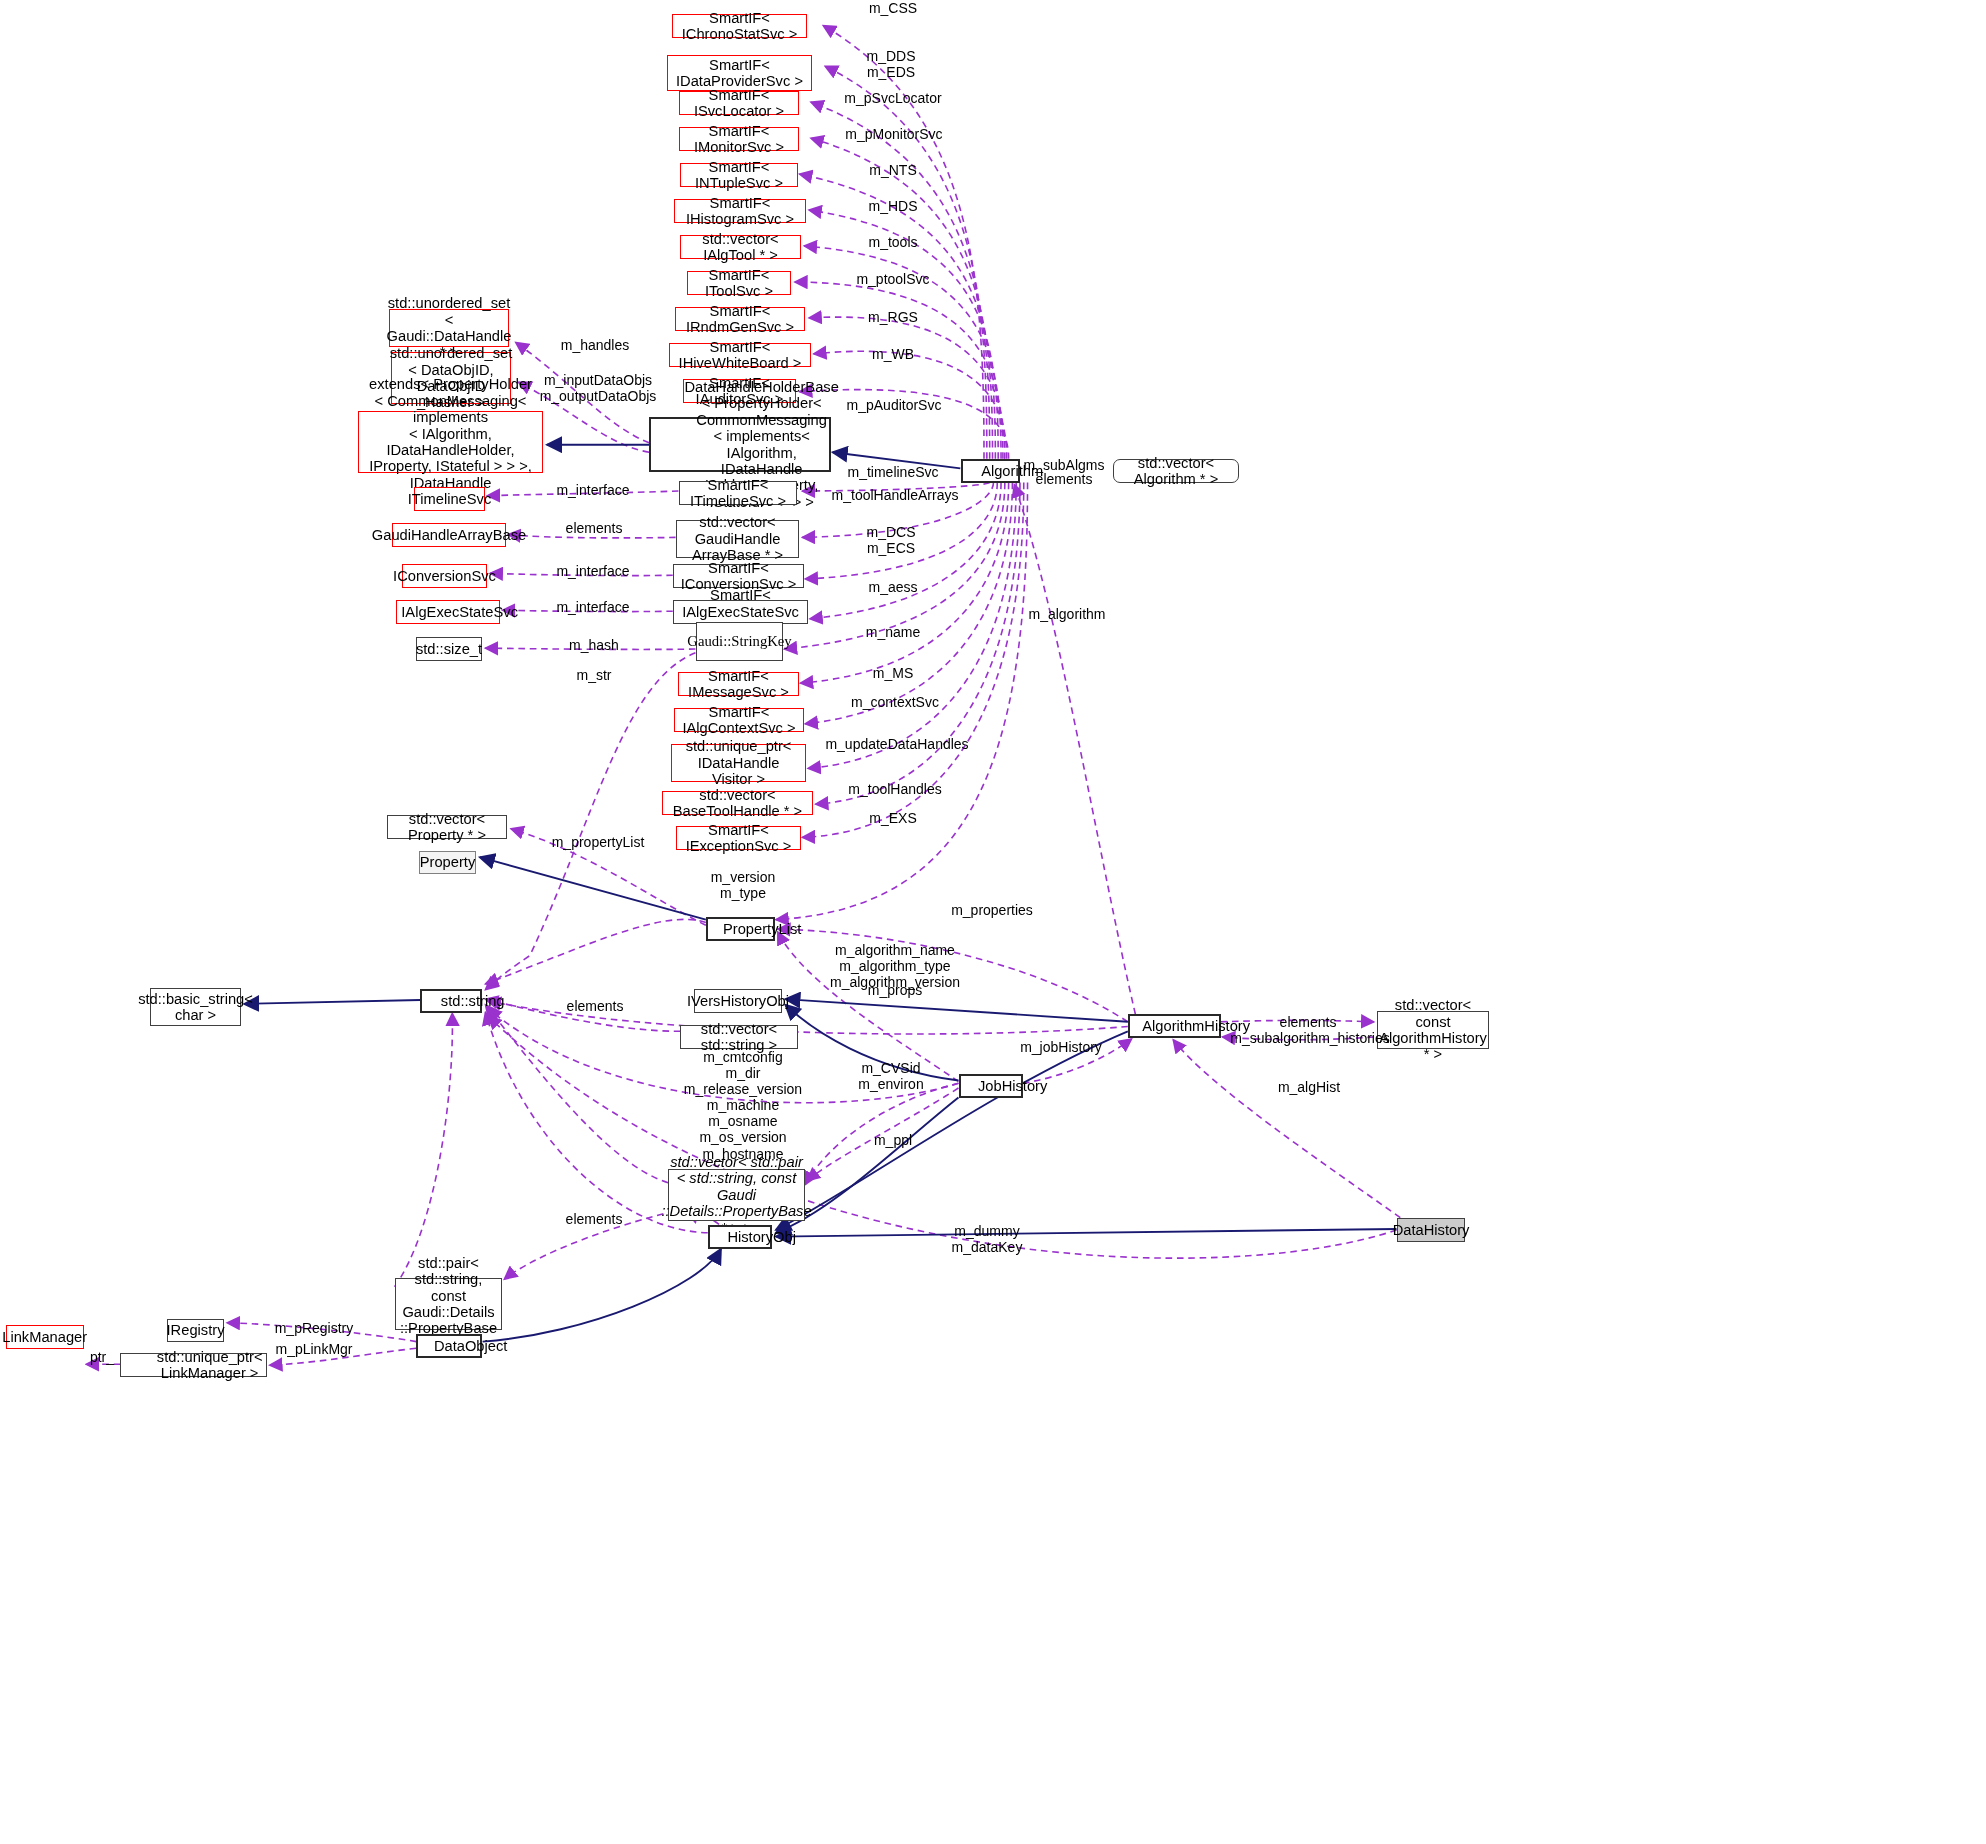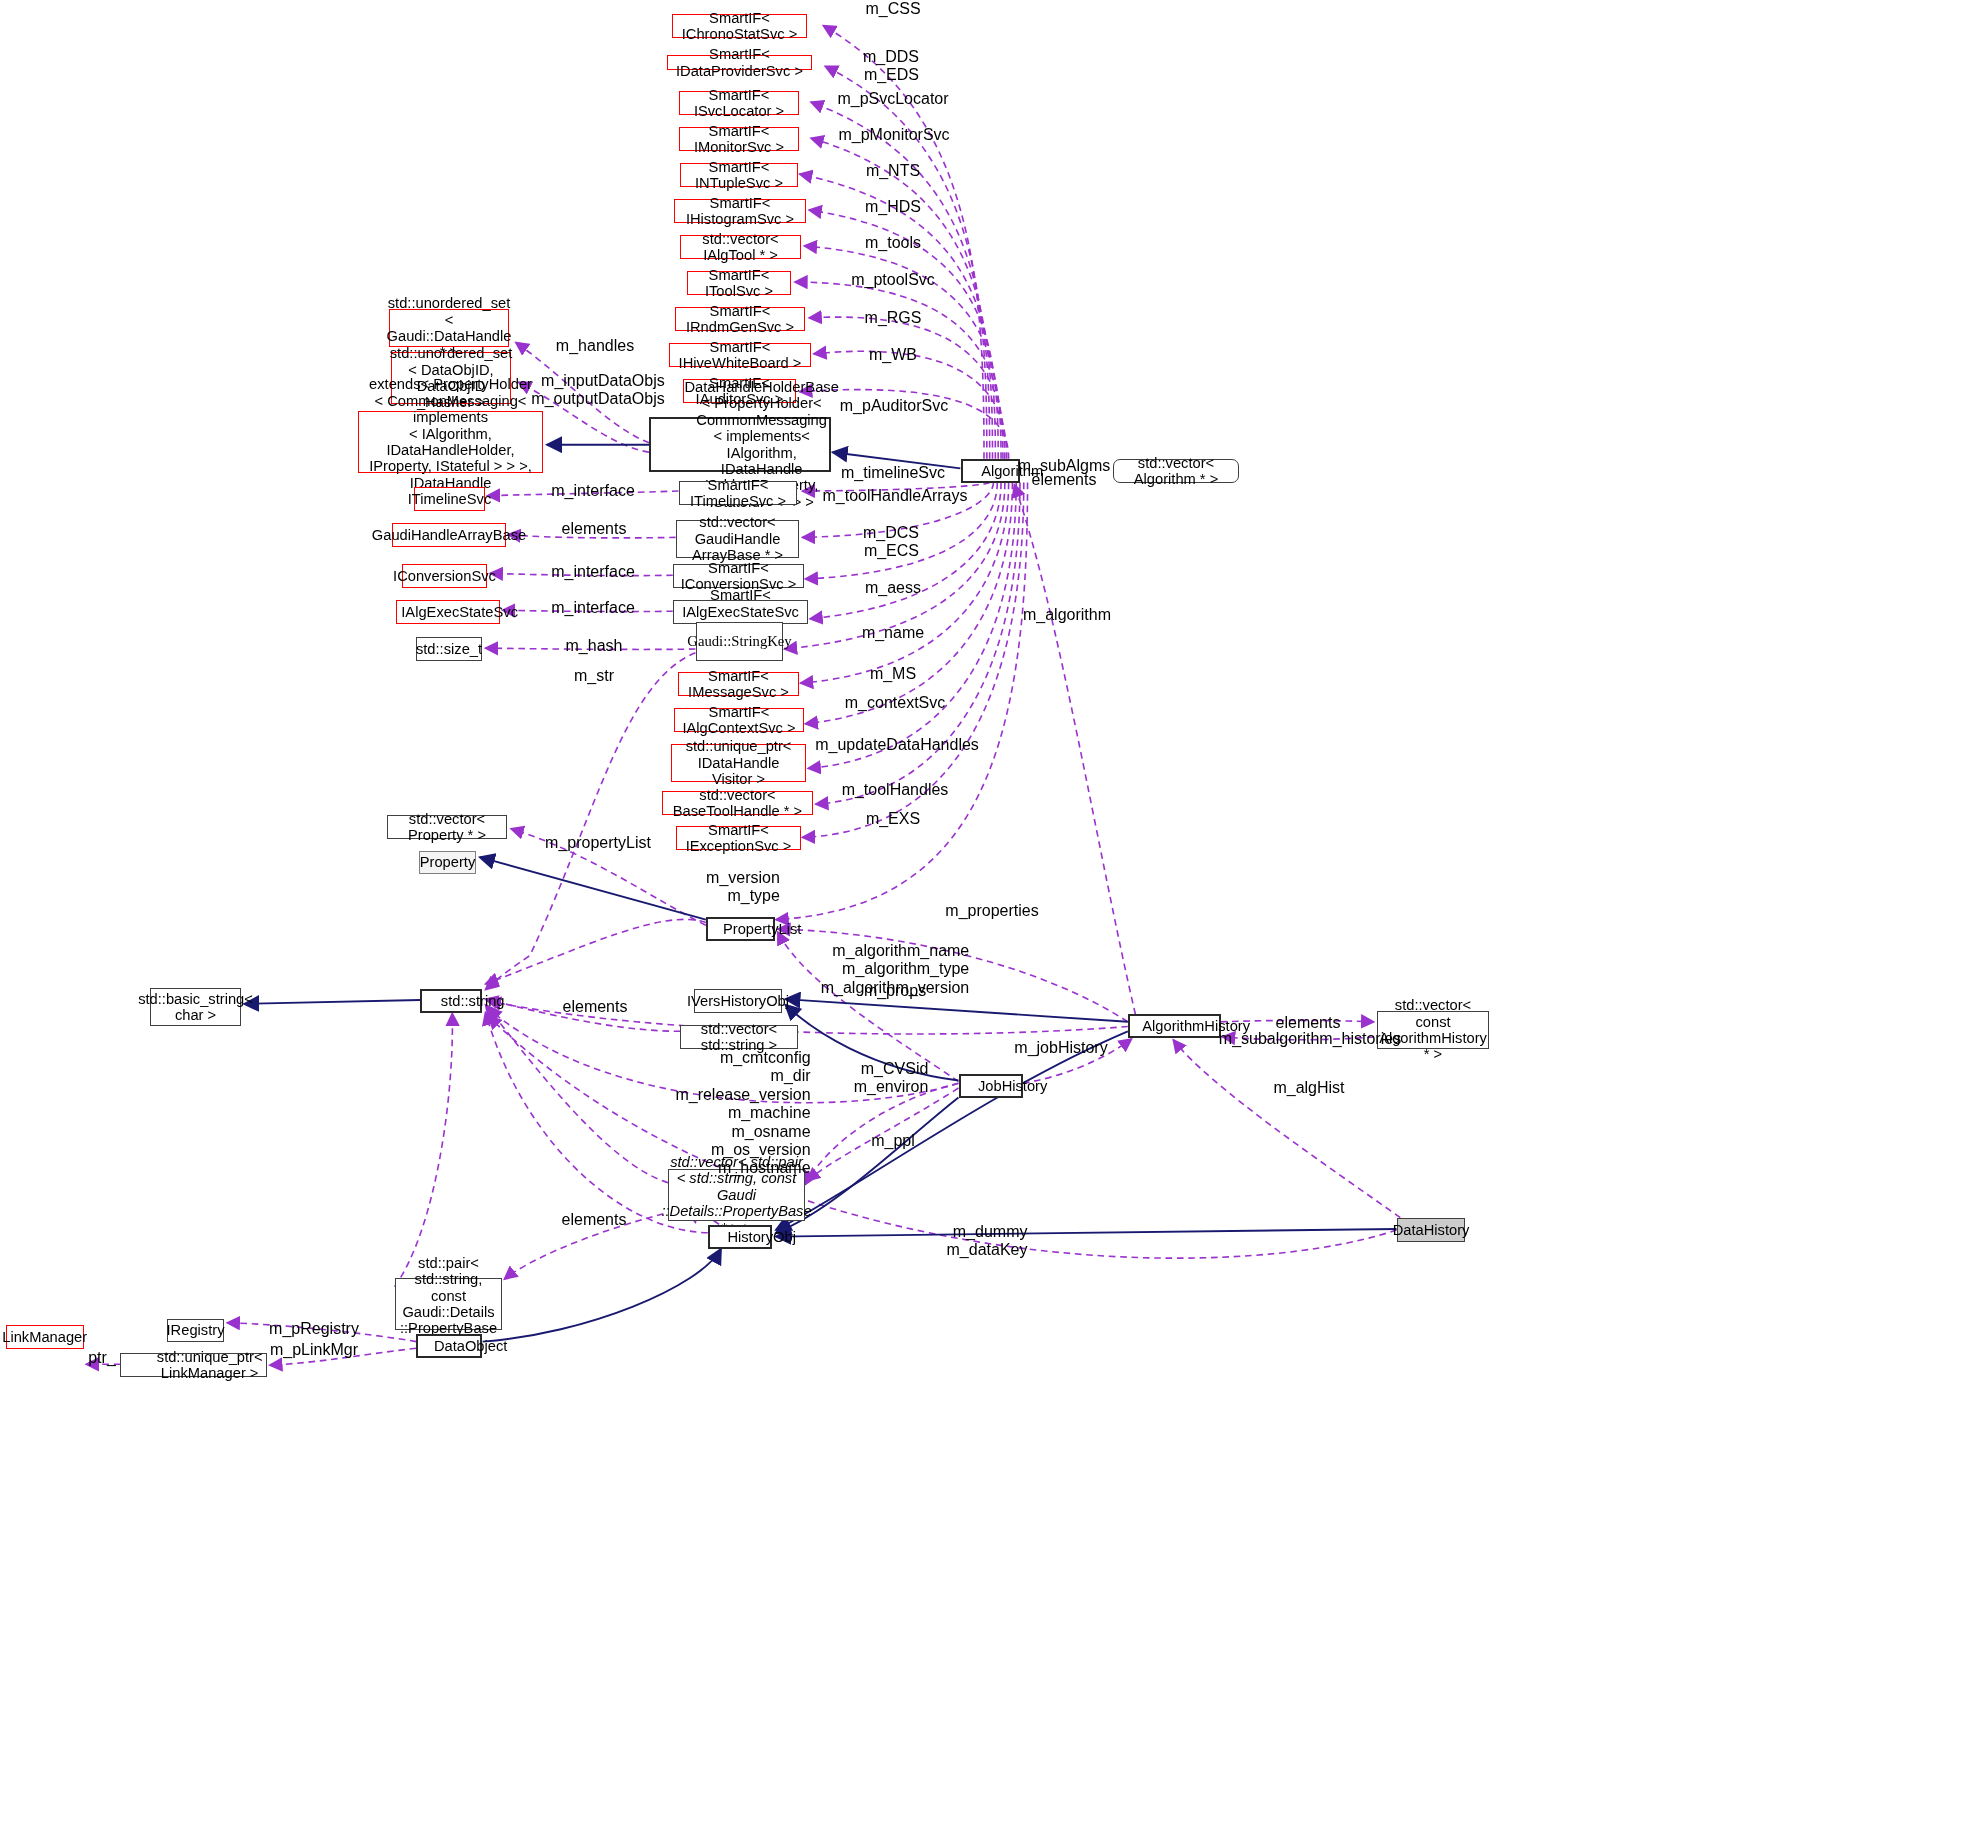--- a/index.html
+++ b/index.html
@@ -38,24 +38,24 @@
     z-index: 5;
   }
   .node.red  { border: 1.9px solid #ff0000; }
   .node.dark { border: 1.5px solid #404040; }
   .node.grey { border: 1.5px solid #808080; background: #f4f4f4; }
   .node.fillgrey { border: 1.5px solid #404040; background: #cccccc; }
   .node.thick { border: 2.3px solid #282828; padding-left: 48px; }
 
   .elabel {
     position: absolute;
-    font-size: 16px;
+    font-size: 14px;
     line-height: 1.15;
     color: #000000;
-    text-align: right;
+    text-align: center;
     white-space: pre-line;
     z-index: 6;
     transform: translateX(-50%);
   }
 </style>
 </head>
 <body>
 
 <div id="canvas">
 
@@ -162,21 +162,21 @@
 
       <path d="M1013,1160 C950,1210 880,1280 820,1303"></path>
 
       <path d="M1476,1299 L820,1307"></path>
 
       <path d="M510,1418 C620,1410 740,1360 762,1320"></path>
     </g>
   </svg>
 
   <div class="node red" style="left:672px;top:14px;width:135px;height:24px;">SmartIF&lt; IChronoStatSvc &gt;</div>
-  <div class="node red" style="left:667px;top:55px;width:145px;height:15px;">SmartIF&lt; IDataProviderSvc &gt;</div>
+  <div class="node red" style="left:667px;top:55px;width:145px;height:36px;">SmartIF&lt; IDataProviderSvc &gt;</div>
   <div class="node red" style="left:679px;top:91px;width:120px;height:24px;">SmartIF&lt; ISvcLocator &gt;</div>
   <div class="node red" style="left:679px;top:127px;width:120px;height:24px;">SmartIF&lt; IMonitorSvc &gt;</div>
   <div class="node red" style="left:680px;top:163px;width:118px;height:24px;">SmartIF&lt; INTupleSvc &gt;</div>
   <div class="node red" style="left:674px;top:199px;width:132px;height:24px;">SmartIF&lt; IHistogramSvc &gt;</div>
   <div class="node red" style="left:680px;top:235px;width:121px;height:24px;">std::vector&lt; IAlgTool * &gt;</div>
   <div class="node red" style="left:687px;top:271px;width:104px;height:24px;">SmartIF&lt; IToolSvc &gt;</div>
   <div class="node red" style="left:675px;top:307px;width:130px;height:24px;">SmartIF&lt; IRndmGenSvc &gt;</div>
   <div class="node red" style="left:669px;top:343px;width:142px;height:24px;">SmartIF&lt; IHiveWhiteBoard &gt;</div>
   <div class="node red" style="left:683px;top:379px;width:113px;height:24px;">SmartIF&lt; IAuditorSvc &gt;</div>
 

